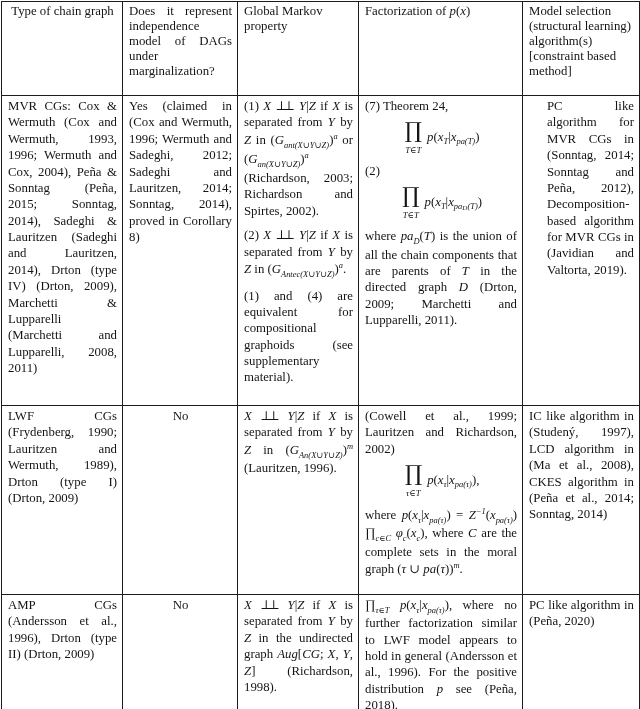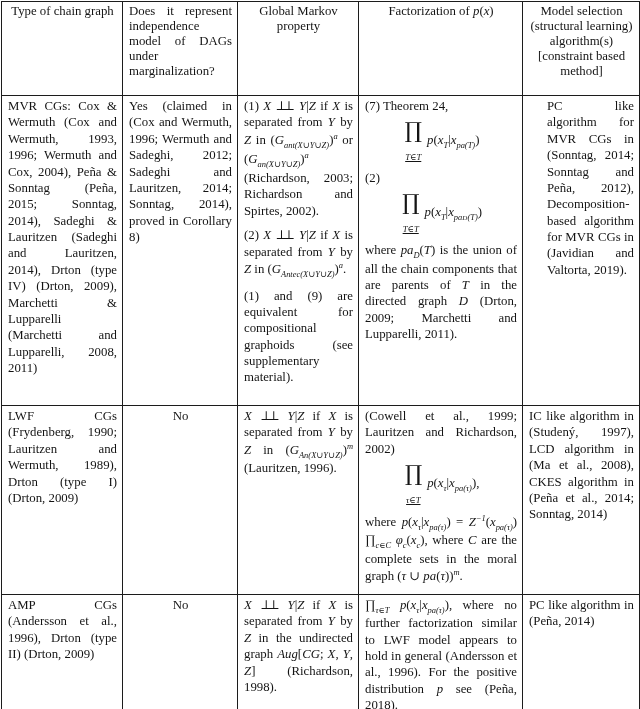--- a/index.html
+++ b/index.html
@@ -27,21 +27,21 @@
   .para.disp{text-align:center;margin-top:7px;margin-bottom:7px;}
   .mi{font-style:italic;}
   .rm{font-style:normal;}
   sub.msub{font-size:0.66em;font-style:italic;}
   sub.sb2{font-size:0.55em;font-style:italic;vertical-align:-0.55em;letter-spacing:0;}
   sup.msup{font-size:0.66em;font-style:italic;}
   .ind{letter-spacing:-0.36em;margin-right:0.36em;font-family:"DejaVu Serif",serif;}
   .prodblk{display:inline-flex;flex-direction:column;align-items:center;
            vertical-align:middle;line-height:1;margin:0 2px;}
   .prodsym{font-size:1.7em;line-height:0.92;font-family:"DejaVu Serif",serif;}
-  .prodlim{font-size:0.68em;font-style:italic;margin-top:12px;text-decoration:underline;}
+  .prodlim{font-size:0.68em;font-style:italic;margin-top:5px;}
 </style>
 </head>
 <body>
 
 <div class="page">
   <table class="cgtable">
     <colgroup>
       <col style="width:121px">
         <col style="width:115px">
         <col style="width:121px">
@@ -49,41 +49,41 @@
         <col style="width:117px">
     </colgroup>
     <tbody>
       <tr class="r-head">
         <th style="text-align: center;">
             <div class="para"><span class="rm">Type of chain graph</span></div>
           </th>
         <th style="text-align: justify; margin-top: 38px;">
             <div class="para"><span class="rm">Does it represent independence model of DAGs under marginalization?</span></div>
           </th>
-        <th style="text-align: center;">
+        <th style="text-align: left;">
             <div class="para"><span class="rm">Global Markov property</span></div>
           </th>
-        <th style="text-align: center;">
+        <th style="">
             <div class="para"><span class="rm">Factorization of </span><span class="mi">p</span><span class="rm">(</span><span class="mi">x</span><span class="rm">)</span></div>
           </th>
-        <th style="text-align: center;">
+        <th style="text-align: left;">
             <div class="para"><span class="rm">Model selection (structural learning) algorithm(s) [constraint based method]</span></div>
           </th>
       </tr>
       <tr class="r-1">
         <td style="text-align: justify;">
             <div class="para"><span class="rm">MVR CGs: Cox &amp; Wermuth (Cox and Wermuth, 1993, 1996; Wermuth and Cox, 2004), Peña &amp; Sonntag (Peña, 2015; Sonntag, 2014), Sadeghi &amp; Lauritzen (Sadeghi and Lauritzen, 2014), Drton (type IV) (Drton, 2009), Marchetti &amp; Lupparelli (Marchetti and Lupparelli, 2008, 2011)</span></div>
           </td>
         <td style="text-align: justify;">
             <div class="para"><span class="rm">Yes (claimed in (Cox and Wermuth, 1996; Wermuth and Sadeghi, 2012; Sadeghi and Lauritzen, 2014; Sonntag, 2014), proved in Corollary 8)</span></div>
           </td>
         <td style="text-align: justify; margin-top: 20px;">
             <div class="para"><span class="rm">(1) </span><span class="mi">X</span><span class="rm"> </span><span class="ind">⊥⊥</span><span class="rm"> </span><span class="mi">Y</span><span class="rm">|</span><span class="mi">Z</span><span class="rm"> if </span><span class="mi">X</span><span class="rm"> is separated from </span><span class="mi">Y</span><span class="rm"> by </span><span class="mi">Z</span><span class="rm"> in (</span><span class="mi">G</span><sub class="msub">ant(X∪Y∪Z)</sub><span class="rm">)</span><sup class="msup">a</sup><span class="rm"> or (</span><span class="mi">G</span><sub class="msub">an(X∪Y∪Z)</sub><span class="rm">)</span><sup class="msup">a</sup><span class="rm"> (Richardson, 2003; Richardson and Spirtes, 2002).</span></div>
             <div class="para"><span class="rm">(2) </span><span class="mi">X</span><span class="rm"> </span><span class="ind">⊥⊥</span><span class="rm"> </span><span class="mi">Y</span><span class="rm">|</span><span class="mi">Z</span><span class="rm"> if </span><span class="mi">X</span><span class="rm"> is separated from </span><span class="mi">Y</span><span class="rm"> by </span><span class="mi">Z</span><span class="rm"> in (</span><span class="mi">G</span><sub class="msub">Antec(X∪Y∪Z)</sub><span class="rm">)</span><sup class="msup">a</sup><span class="rm">.</span></div>
-            <div class="para"><span class="rm">(1) and (9) are equivalent for compositional graphoids (see supplementary material).</span></div>
+            <div class="para"><span class="rm">(1) and (4) are equivalent for compositional graphoids (see supplementary material).</span></div>
           </td>
         <td style="text-align: justify;">
             <div class="para"><span class="rm">(7) Theorem 24,</span></div>
             <div class="para disp"><span class="prodblk">
                 <span class="prodsym">∏</span>
                 <span class="prodlim">T∈T</span>
               </span><span class="rm"> </span><span class="mi">p</span><span class="rm">(</span><span class="mi">x</span><sub class="msub">T</sub><span class="rm">|</span><span class="mi">x</span><sub class="msub">pa(T)</sub><span class="rm">)</span></div>
             <div class="para"><span class="rm">(2)</span></div>
             <div class="para disp"><span class="prodblk">
                 <span class="prodsym">∏</span>
@@ -124,18 +124,18 @@
         <td style="text-align: center;">
             <div class="para"><span class="rm">No</span></div>
           </td>
         <td style="text-align: justify;">
             <div class="para"><span class="mi">X</span><span class="rm"> </span><span class="ind">⊥⊥</span><span class="rm"> </span><span class="mi">Y</span><span class="rm">|</span><span class="mi">Z</span><span class="rm"> if </span><span class="mi">X</span><span class="rm"> is separated from </span><span class="mi">Y</span><span class="rm"> by </span><span class="mi">Z</span><span class="rm"> in the undirected graph </span><span class="mi">Aug</span><span class="rm">[</span><span class="mi">CG</span><span class="rm">; </span><span class="mi">X</span><span class="rm">, </span><span class="mi">Y</span><span class="rm">, </span><span class="mi">Z</span><span class="rm">] (Richardson, 1998).</span></div>
           </td>
         <td style="text-align: justify;">
             <div class="para"><span class="rm">∏</span><sub class="msub">τ∈T</sub><span class="rm"> </span><span class="mi">p</span><span class="rm">(</span><span class="mi">x</span><sub class="msub">τ</sub><span class="rm">|</span><span class="mi">x</span><sub class="msub">pa(τ)</sub><span class="rm">), where no further factorization similar to LWF model appears to hold in general (Andersson et al., 1996). For the positive distribution </span><span class="mi">p</span><span class="rm"> see (Peña, 2018).</span></div>
           </td>
         <td style="text-align: justify;">
-            <div class="para"><span class="rm">PC like algorithm in (Peña, 2014)</span></div>
+            <div class="para"><span class="rm">PC like algorithm in (Peña, 2020)</span></div>
           </td>
       </tr>
     </tbody>
   </table>
 </div>
 
 </body></html>

